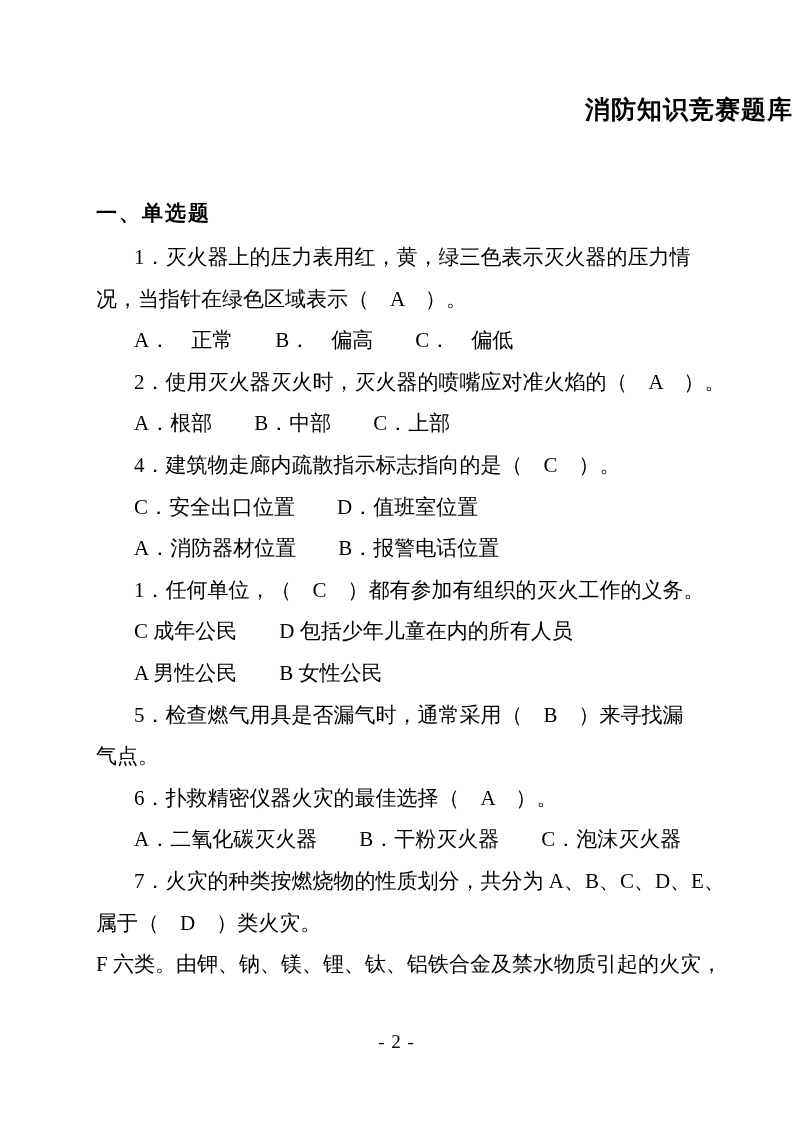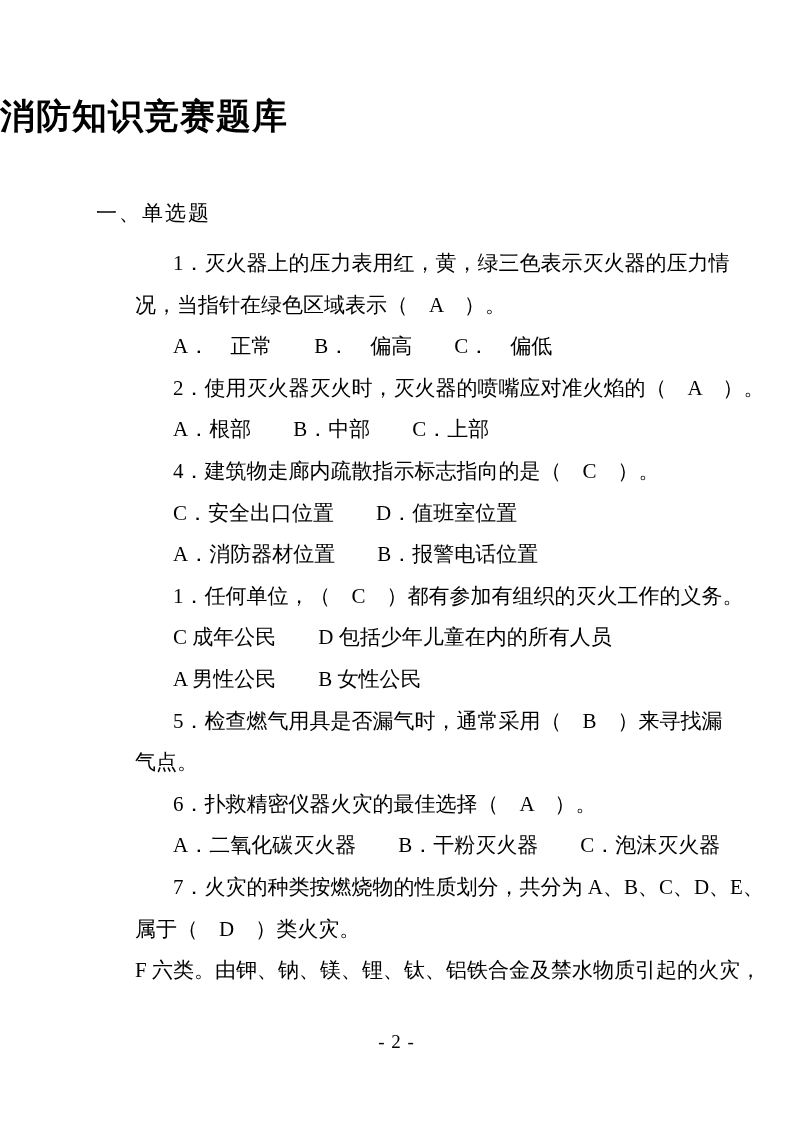--- a/index.html
+++ b/index.html
@@ -11,39 +11,38 @@
     color: #000000;
     overflow: hidden;
   }
   .page {
     position: absolute; inset: 0;
     background: #ffffff;
   }
   .doc-title {
     position: absolute;
     top: 93px; left: 0; width: 100%;
-    text-align: left;
-    font-size: 35px;
+    text-align: right;
+    font-size: 25px;
     font-weight: bold;
     letter-spacing: 1px;
     white-space: nowrap;
   }
   .section-heading {
     position: absolute;
     top: 199px; left: 96px;
     font-size: 21px;
-    font-weight: normal;
+    font-weight: bold;
     letter-spacing: 2px;
     white-space: nowrap;
   }
   .content {
     position: absolute;
-    top: 243px; left: 96px;
+    top: 237px; left: 96px;
     width: 620px;
-    margin-left: 39px;
   }
   .line {
     height: 41.6px;
     line-height: 41.6px;
     font-size: 21px;
     white-space: pre;
   }
   .line.indent { padding-left: 38px; }
   .page-number {
     position: absolute;

